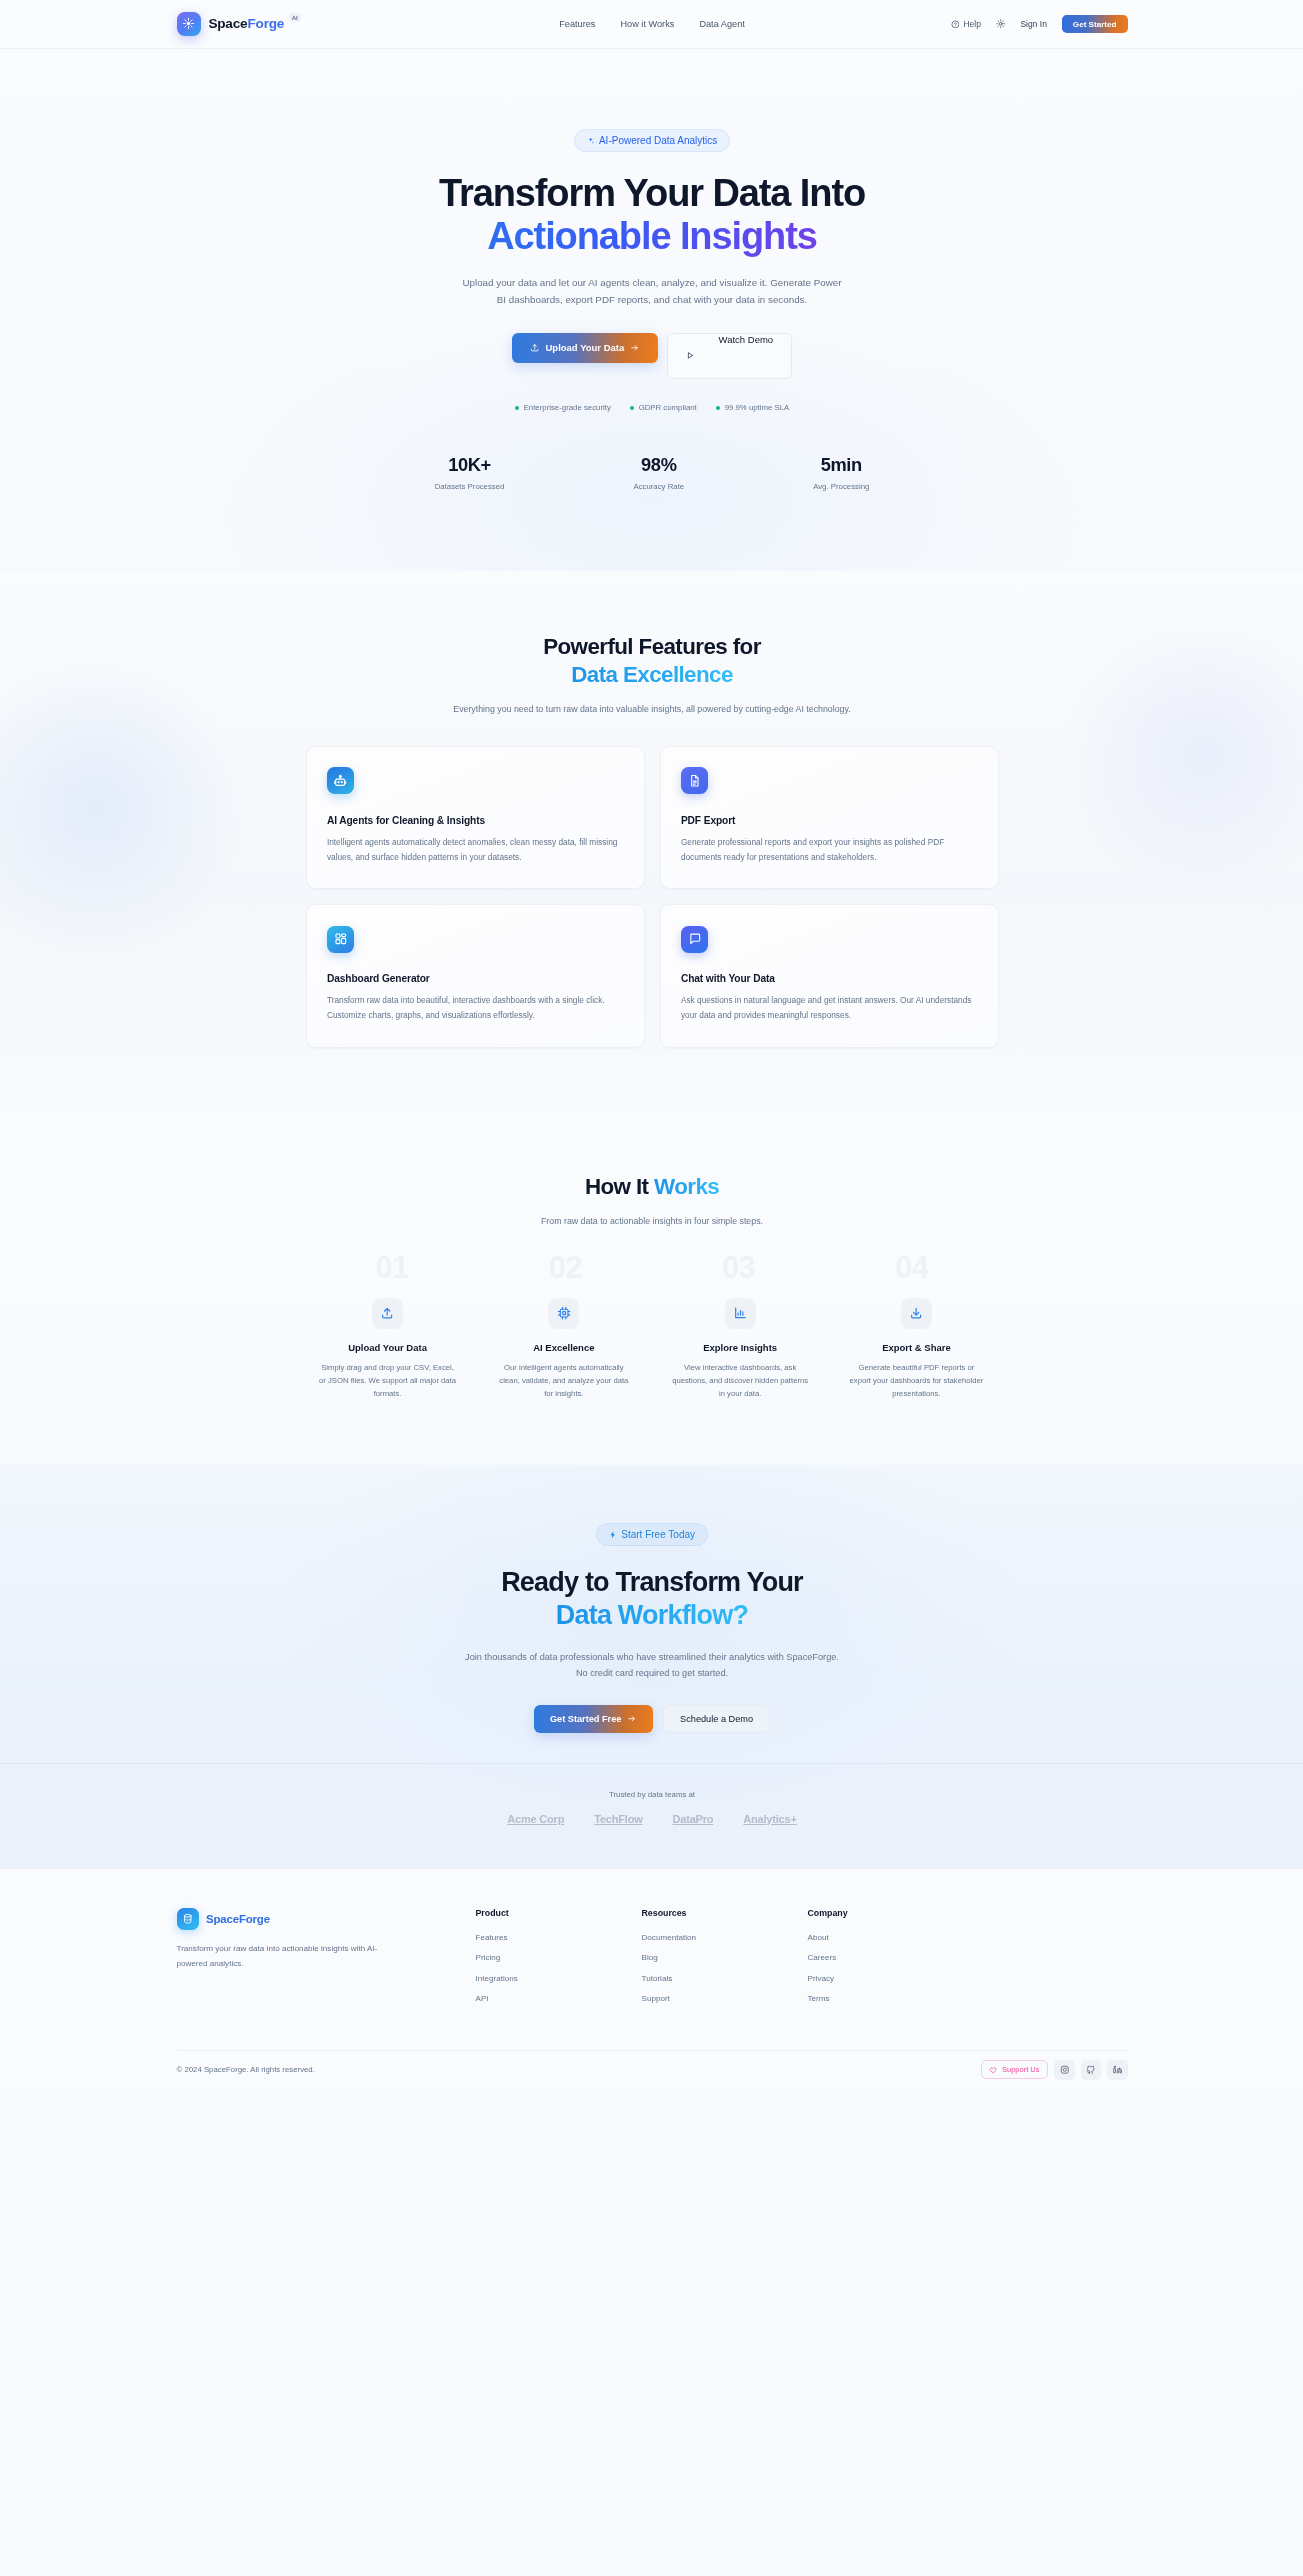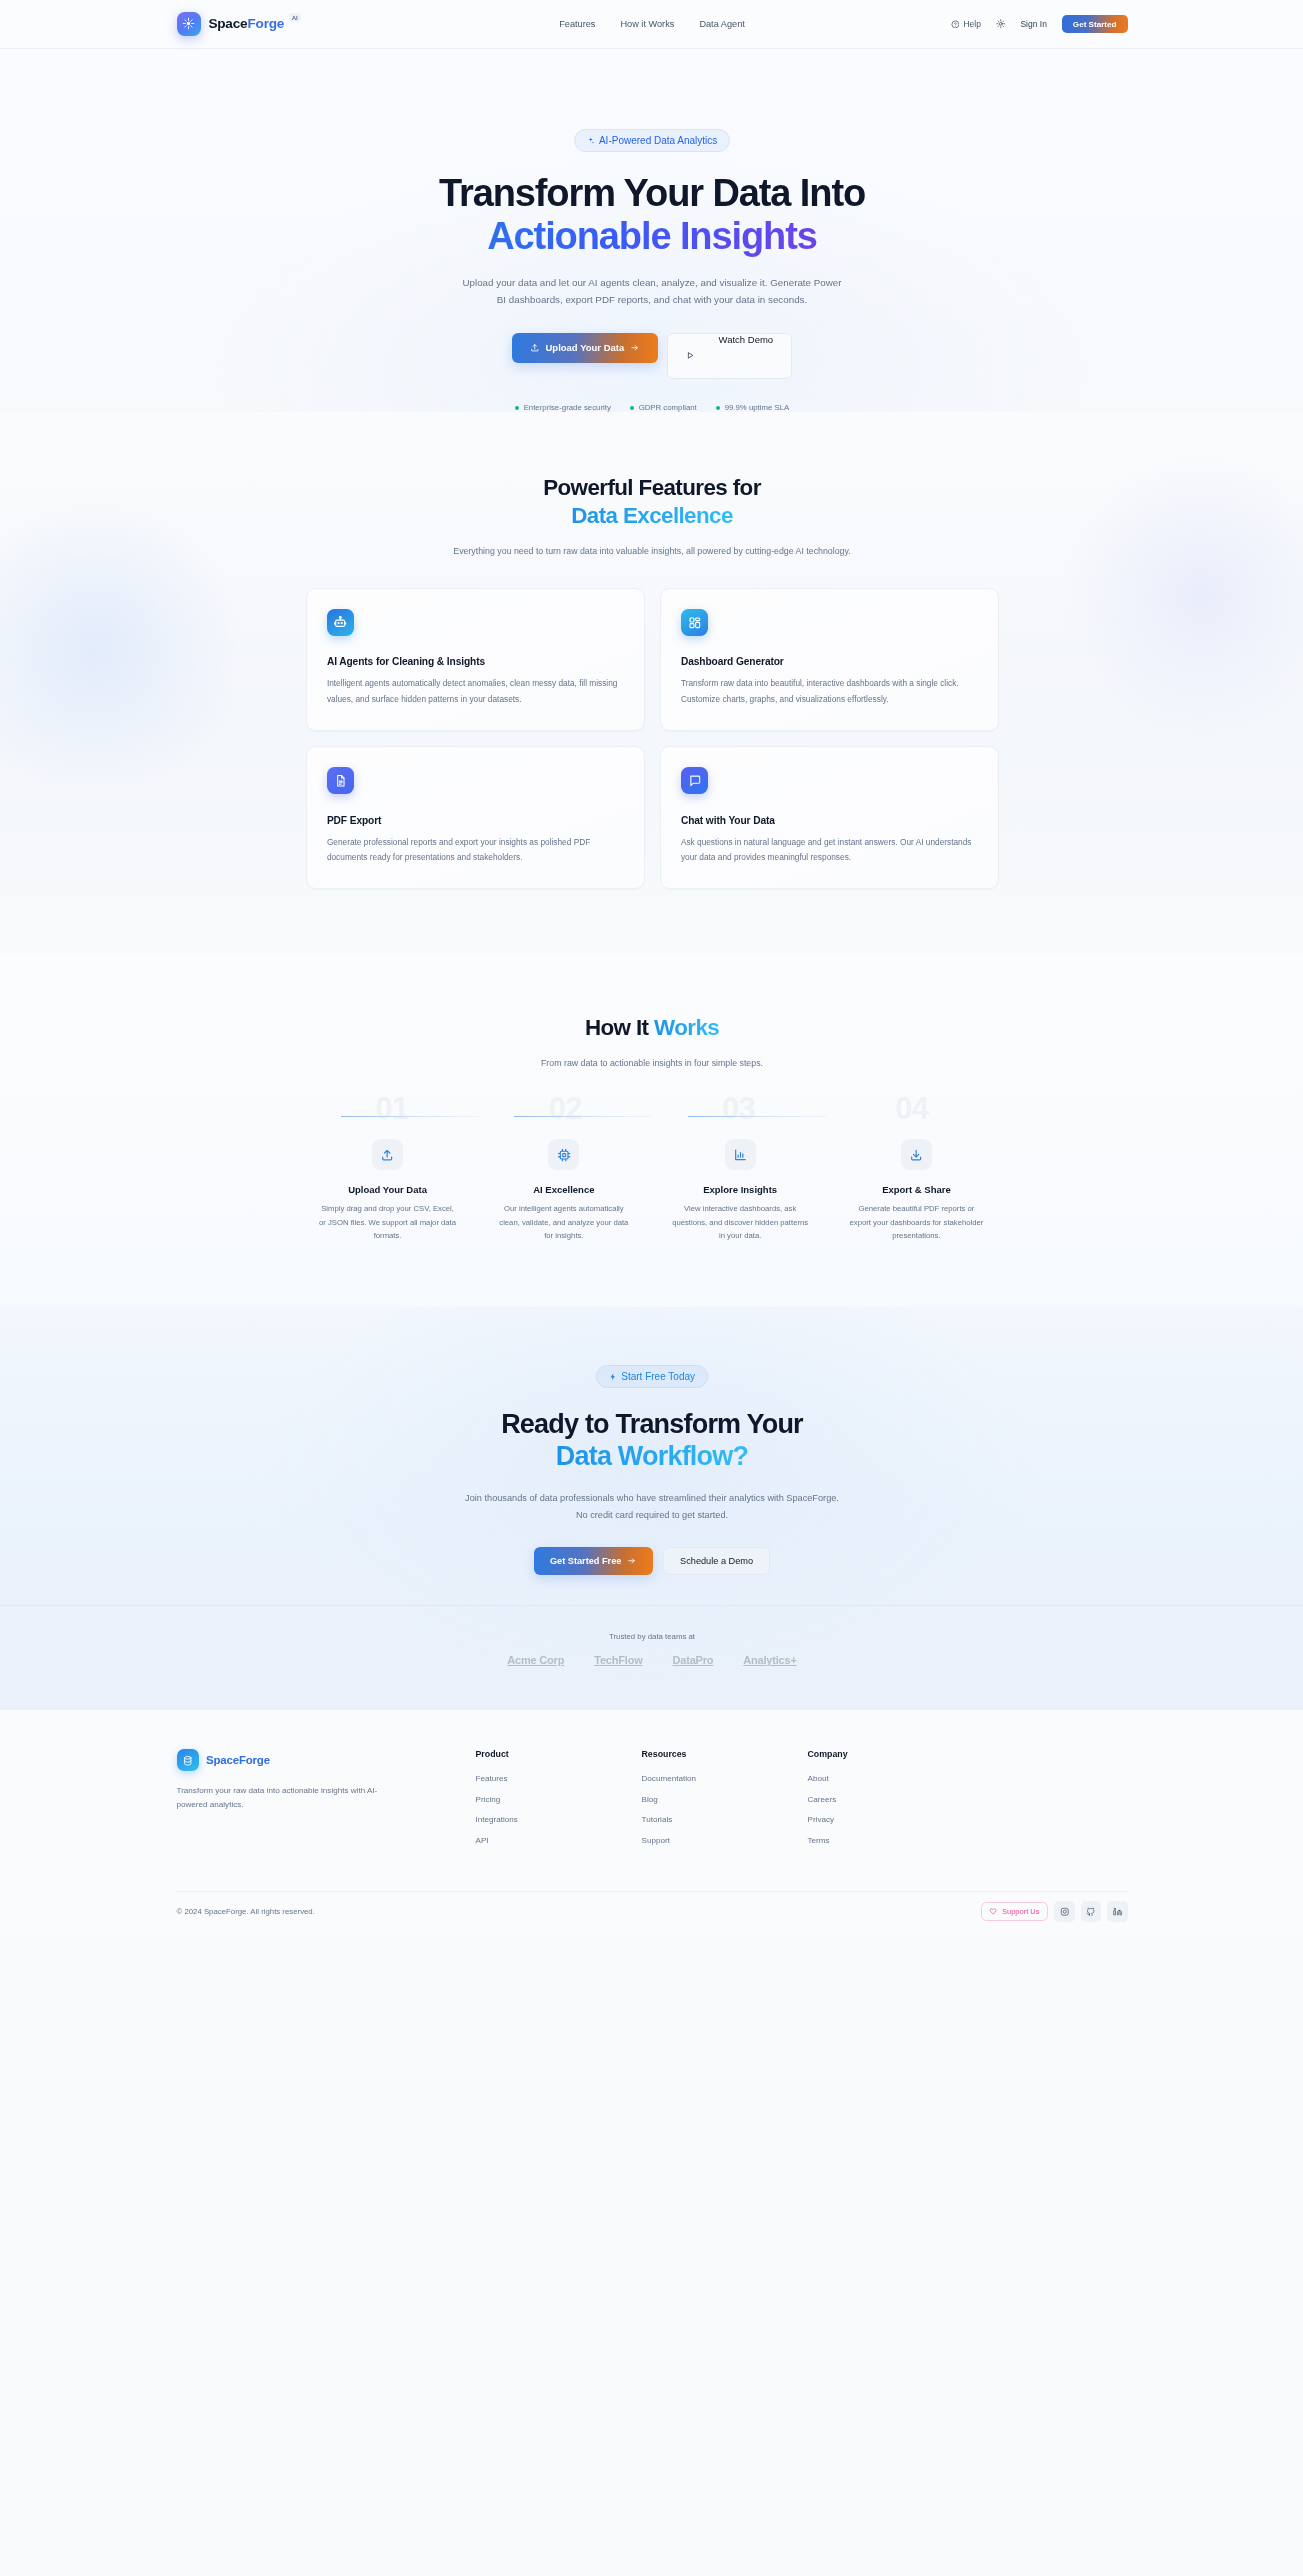--- a/index.html
+++ b/index.html
@@ -377,20 +377,34 @@
     <span>
         <i class="dot"></i>
         <b style="font-weight:400">GDPR compliant</b>
       </span>
     <span>
         <i class="dot"></i>
         <b style="font-weight:400">99.9% uptime SLA</b>
       </span>
   </div>
 
+  <div class="stats">
+    <div>
+      <div class="stat-v">10K+</div>
+      <div class="stat-l">Datasets Processed</div>
+    </div>
+    <div>
+      <div class="stat-v">98%</div>
+      <div class="stat-l">Accuracy Rate</div>
+    </div>
+    <div>
+      <div class="stat-v">5min</div>
+      <div class="stat-l">Avg. Processing</div>
+    </div>
+  </div>
 </section>
 
 <section class="features">
   <h2 class="sec-h">
     <span>Powerful Features for</span><br>
     <span class="grad-cyan">Data Excellence</span>
   </h2>
   <p class="sec-sub">Everything you need to turn raw data into valuable insights, all powered by cutting-edge AI technology.</p>
 
   <div class="cards">
@@ -404,41 +418,41 @@
             <path d="M2.8 12.5v3M21.2 12.5v3"></path>
             <circle cx="9.3" cy="13.6" r="1" fill="#fff"></circle>
             <circle cx="14.7" cy="13.6" r="1" fill="#fff"></circle>
         </svg>
       </div>
       <div class="card-t">AI Agents for Cleaning &amp; Insights</div>
       <div class="card-d">Intelligent agents automatically detect anomalies, clean messy data, fill missing values, and surface hidden patterns in your datasets.</div>
     </div>
 
     <div class="card">
+      <div class="card-ic ic-pdf">
+        <svg width="13.6" height="13.6" viewBox="0 0 24 24" fill="none" stroke="#fff" stroke-width="1.9" stroke-linecap="round" stroke-linejoin="round">
+          <path d="M6.5 2.8h7l4.2 4.3v14.1H6.5z"></path>
+            <path d="M13.3 2.8v4.4h4.4M9.5 12.6h5M9.5 15.6h5M9.5 18.2h3"></path>
+        </svg>
+      </div>
+      <div class="card-t">PDF Export</div>
+      <div class="card-d">Generate professional reports and export your insights as polished PDF documents ready for presentations and stakeholders.</div>
+    </div>
+
+    <div class="card">
       <div class="card-ic ic-dash">
         <svg width="13.6" height="13.6" viewBox="0 0 24 24" fill="none" stroke="#fff" stroke-width="2" stroke-linejoin="round">
           <rect x="3.5" y="3.5" width="7" height="7" rx="1.6"></rect>
             <rect x="13.5" y="3.5" width="7" height="4.6" rx="1.6"></rect>
             <rect x="3.5" y="13.5" width="7" height="7" rx="1.6"></rect>
             <rect x="13.5" y="11.2" width="7" height="9.3" rx="1.6"></rect>
         </svg>
       </div>
       <div class="card-t">Dashboard Generator</div>
       <div class="card-d">Transform raw data into beautiful, interactive dashboards with a single click. Customize charts, graphs, and visualizations effortlessly.</div>
-    </div>
-
-    <div class="card">
-      <div class="card-ic ic-pdf">
-        <svg width="13.6" height="13.6" viewBox="0 0 24 24" fill="none" stroke="#fff" stroke-width="1.9" stroke-linecap="round" stroke-linejoin="round">
-          <path d="M6.5 2.8h7l4.2 4.3v14.1H6.5z"></path>
-            <path d="M13.3 2.8v4.4h4.4M9.5 12.6h5M9.5 15.6h5M9.5 18.2h3"></path>
-        </svg>
-      </div>
-      <div class="card-t">PDF Export</div>
-      <div class="card-d">Generate professional reports and export your insights as polished PDF documents ready for presentations and stakeholders.</div>
     </div>
 
     <div class="card">
       <div class="card-ic ic-chat">
         <svg width="13.6" height="13.6" viewBox="0 0 24 24" fill="none" stroke="#fff" stroke-width="1.9" stroke-linecap="round" stroke-linejoin="round">
           <path d="M5 3.8h14a1.6 1.6 0 011.6 1.6v9.2a1.6 1.6 0 01-1.6 1.6H9.4L5 20.6V3.8z"></path>
         </svg>
       </div>
       <div class="card-t">Chat with Your Data</div>
       <div class="card-d">Ask questions in natural language and get instant answers. Our AI understands your data and provides meaningful responses.</div>

